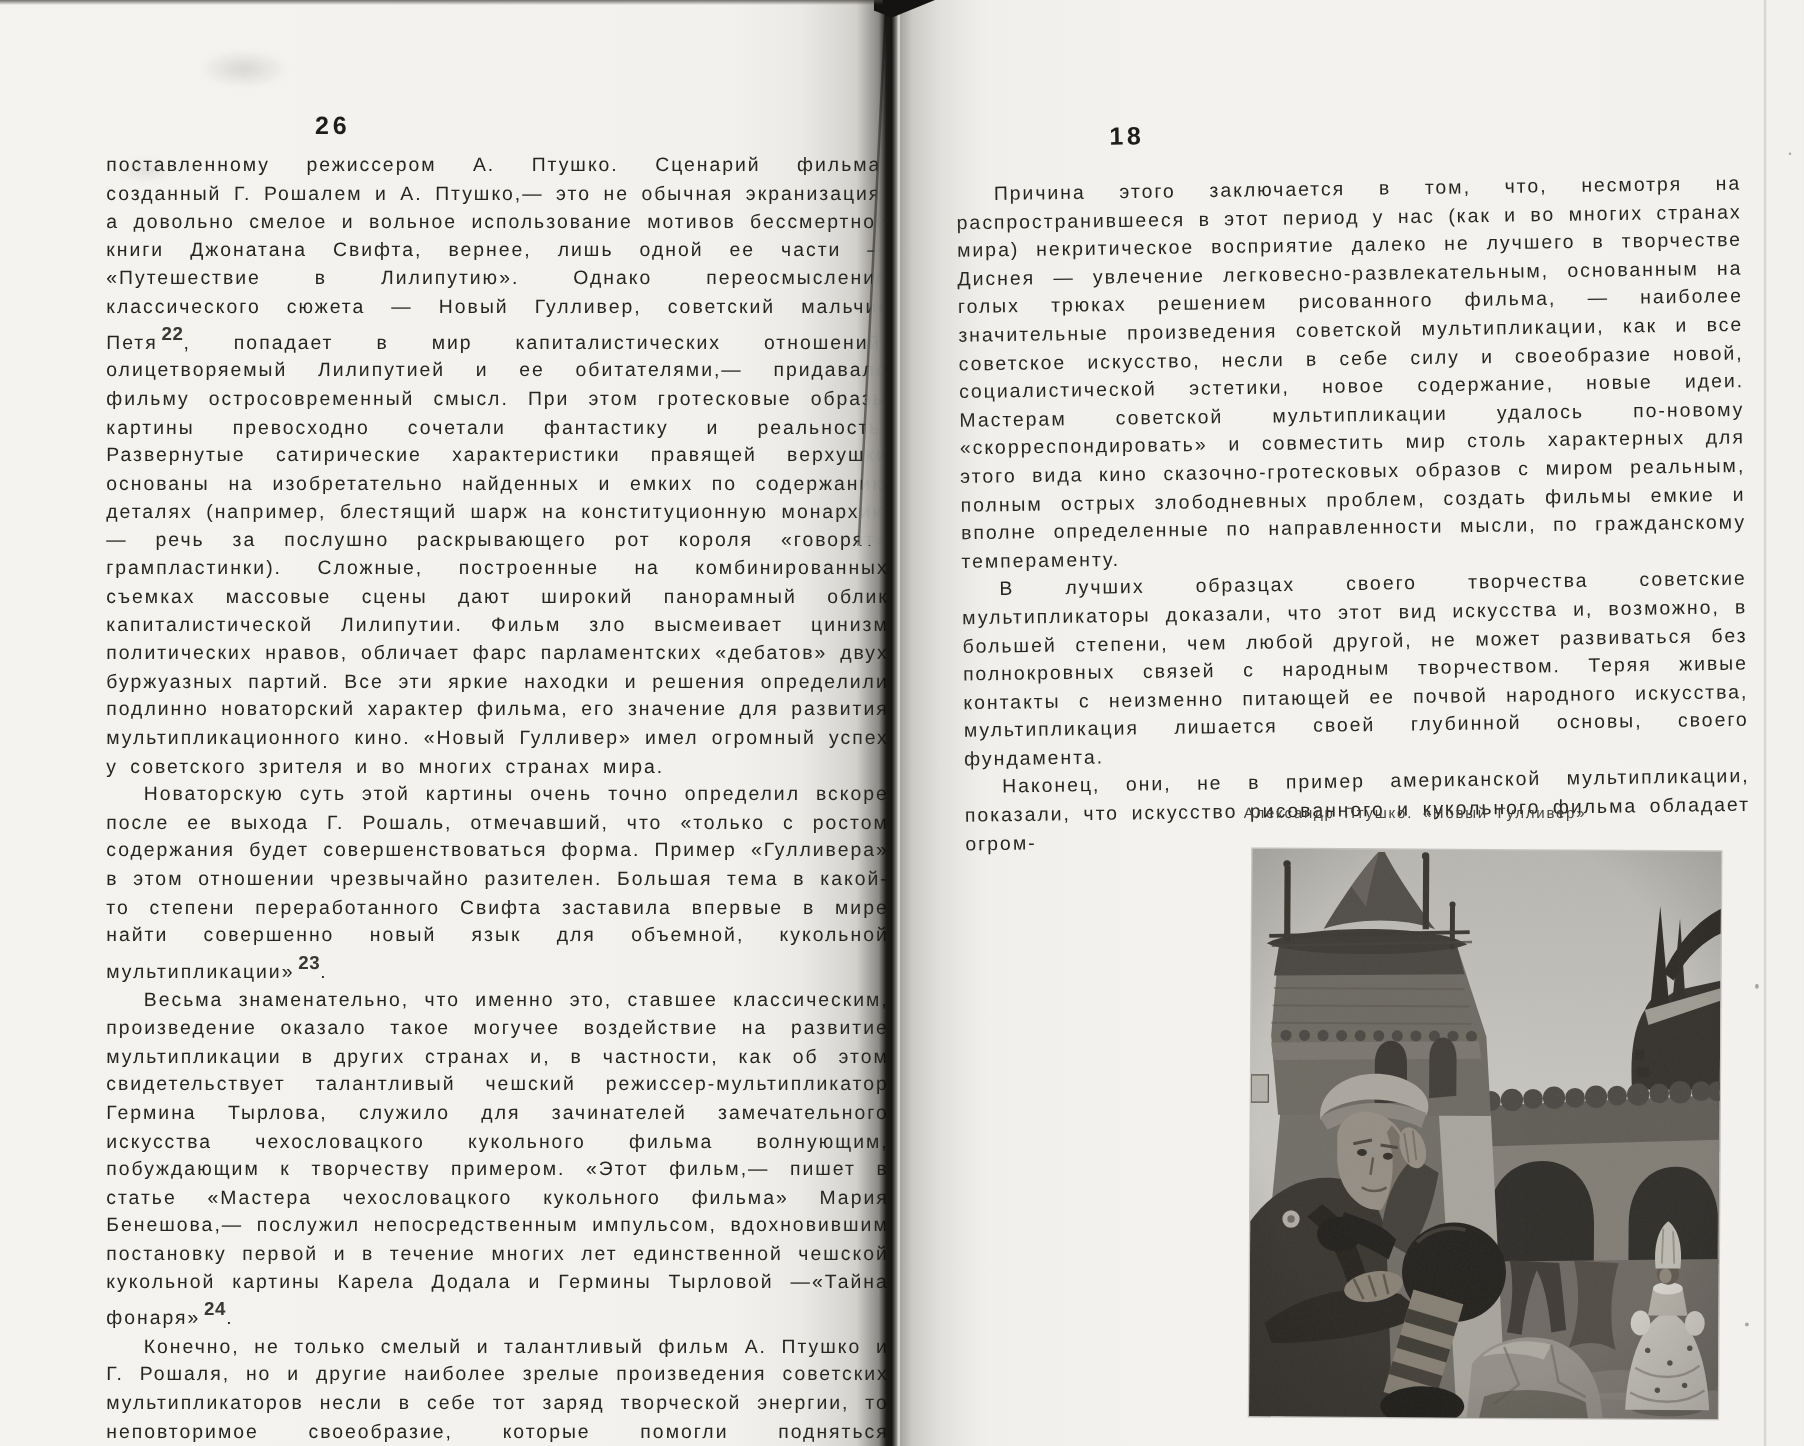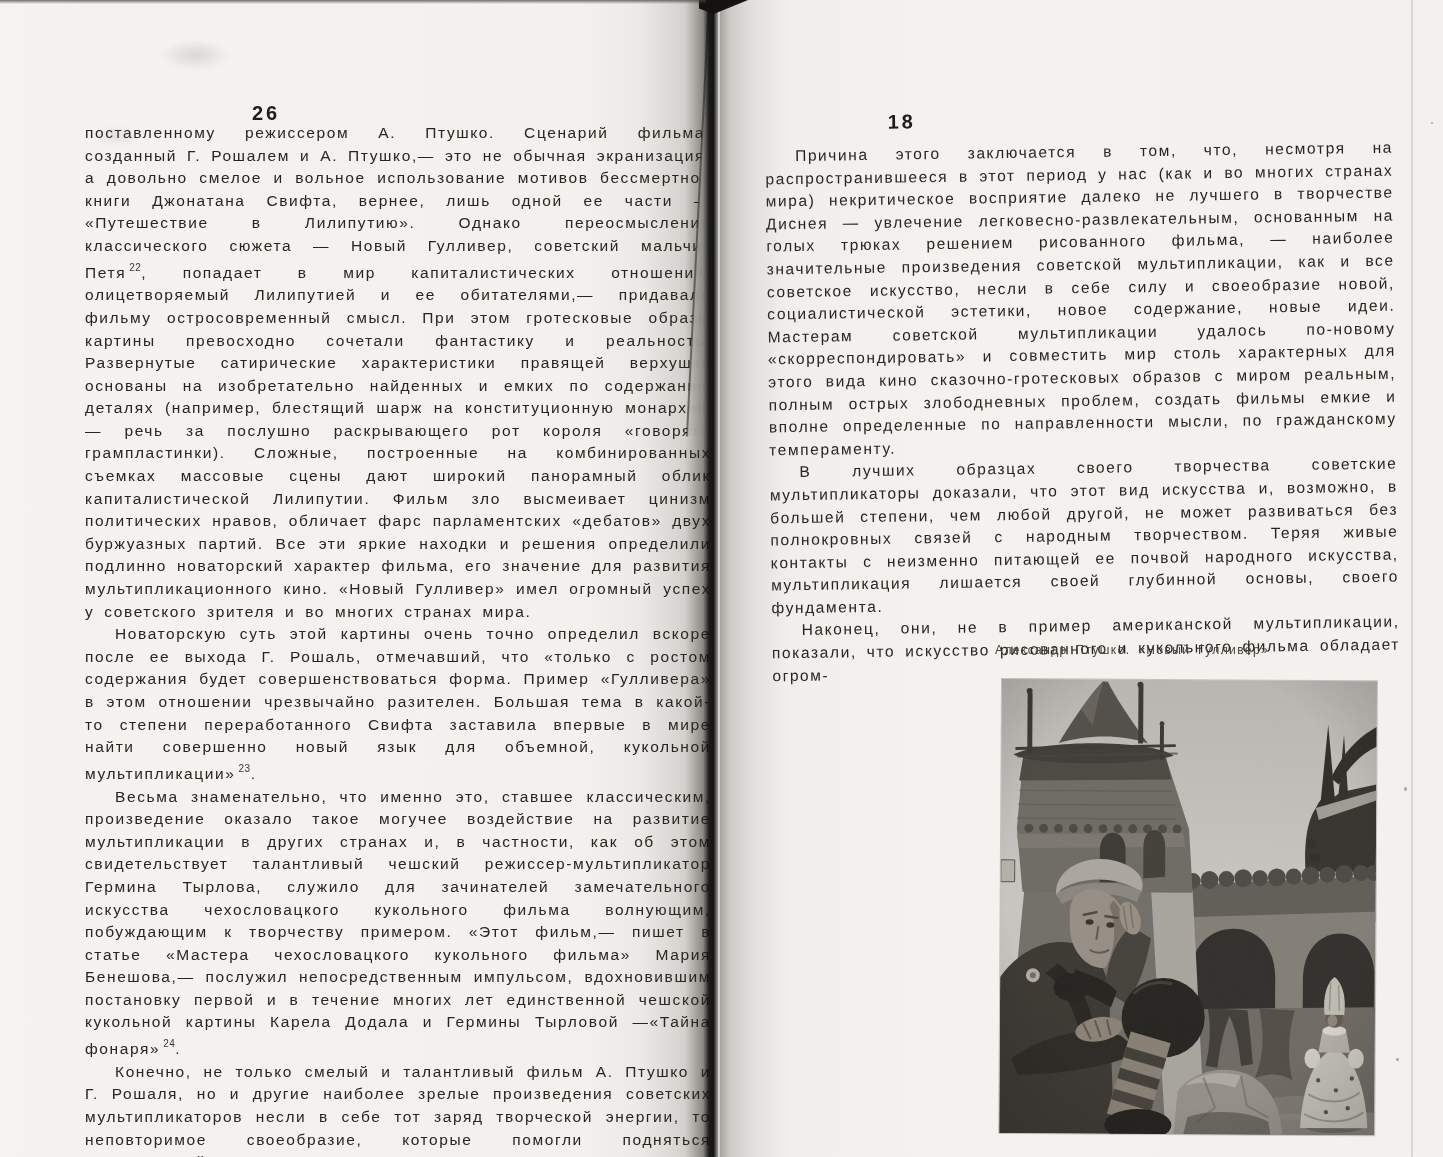--- a/index.html
+++ b/index.html
@@ -5,29 +5,29 @@
   html,body{margin:0;padding:0;background:#e9e8e5;}
   .scan{position:relative;width:1443px;height:1157px;overflow:hidden;
         background:linear-gradient(#f3f2ef,#eeedea);
         font-family:"Liberation Sans","DejaVu Sans",sans-serif;color:#26241f;}
   .page{position:absolute;top:0;height:1157px;}
   .left-page{left:0;width:712px;
         background:linear-gradient(90deg,#f4f3f0 0%,#f2f1ee 82%,#e7e5e1 95%,#d9d7d2 100%);}
   .right-page{left:712px;width:731px;
         background:linear-gradient(90deg,#e6e4e0 0%,#f0efec 9%,#f3f2ef 30%,#f2f1ee 100%);}
 
-  .pageno{position:absolute;font-weight:bold;font-size:20px;letter-spacing:3px;color:#1f1d1a;margin-top:12px;}
+  .pageno{position:absolute;font-weight:bold;font-size:20px;letter-spacing:3px;color:#1f1d1a;}
   .pageno-left{left:252px;top:90px;}
   .pageno-right{left:123px;top:100px;}
 
   .text-block{position:absolute;text-align:justify;}
   .text-block p{margin:0;font-size:15.5px;line-height:22.6px;letter-spacing:1.6px;
         word-spacing:4px;text-align:justify;hyphens:auto;-webkit-hyphens:auto;color:#27251f;}
   .text-block p.indent{text-indent:30px;}
-  .text-block sup{font-size:10px;letter-spacing:.5px;margin-left:3px;position:relative;top:-1px;color:#3a3832;}
+  .text-block sup{font-size:15px;letter-spacing:.5px;margin-left:3px;position:relative;top:-1px;color:#3a3832;font-weight:bold;}
 
   .left-text{left:85px;top:122px;width:626px;}
   .right-rotate{position:absolute;left:53px;top:0;width:645px;height:640px;
         transform:rotate(-0.8deg);transform-origin:30px 150px;}
   .right-text{position:absolute;left:0;top:145px;width:628px;}
 
   .caption{position:absolute;left:283px;top:643px;font-size:12px;letter-spacing:1.4px;
         word-spacing:3px;color:#45423c;white-space:nowrap;}
 
   .photo{position:absolute;left:290px;top:679px;width:375px;height:454px;margin:0;

